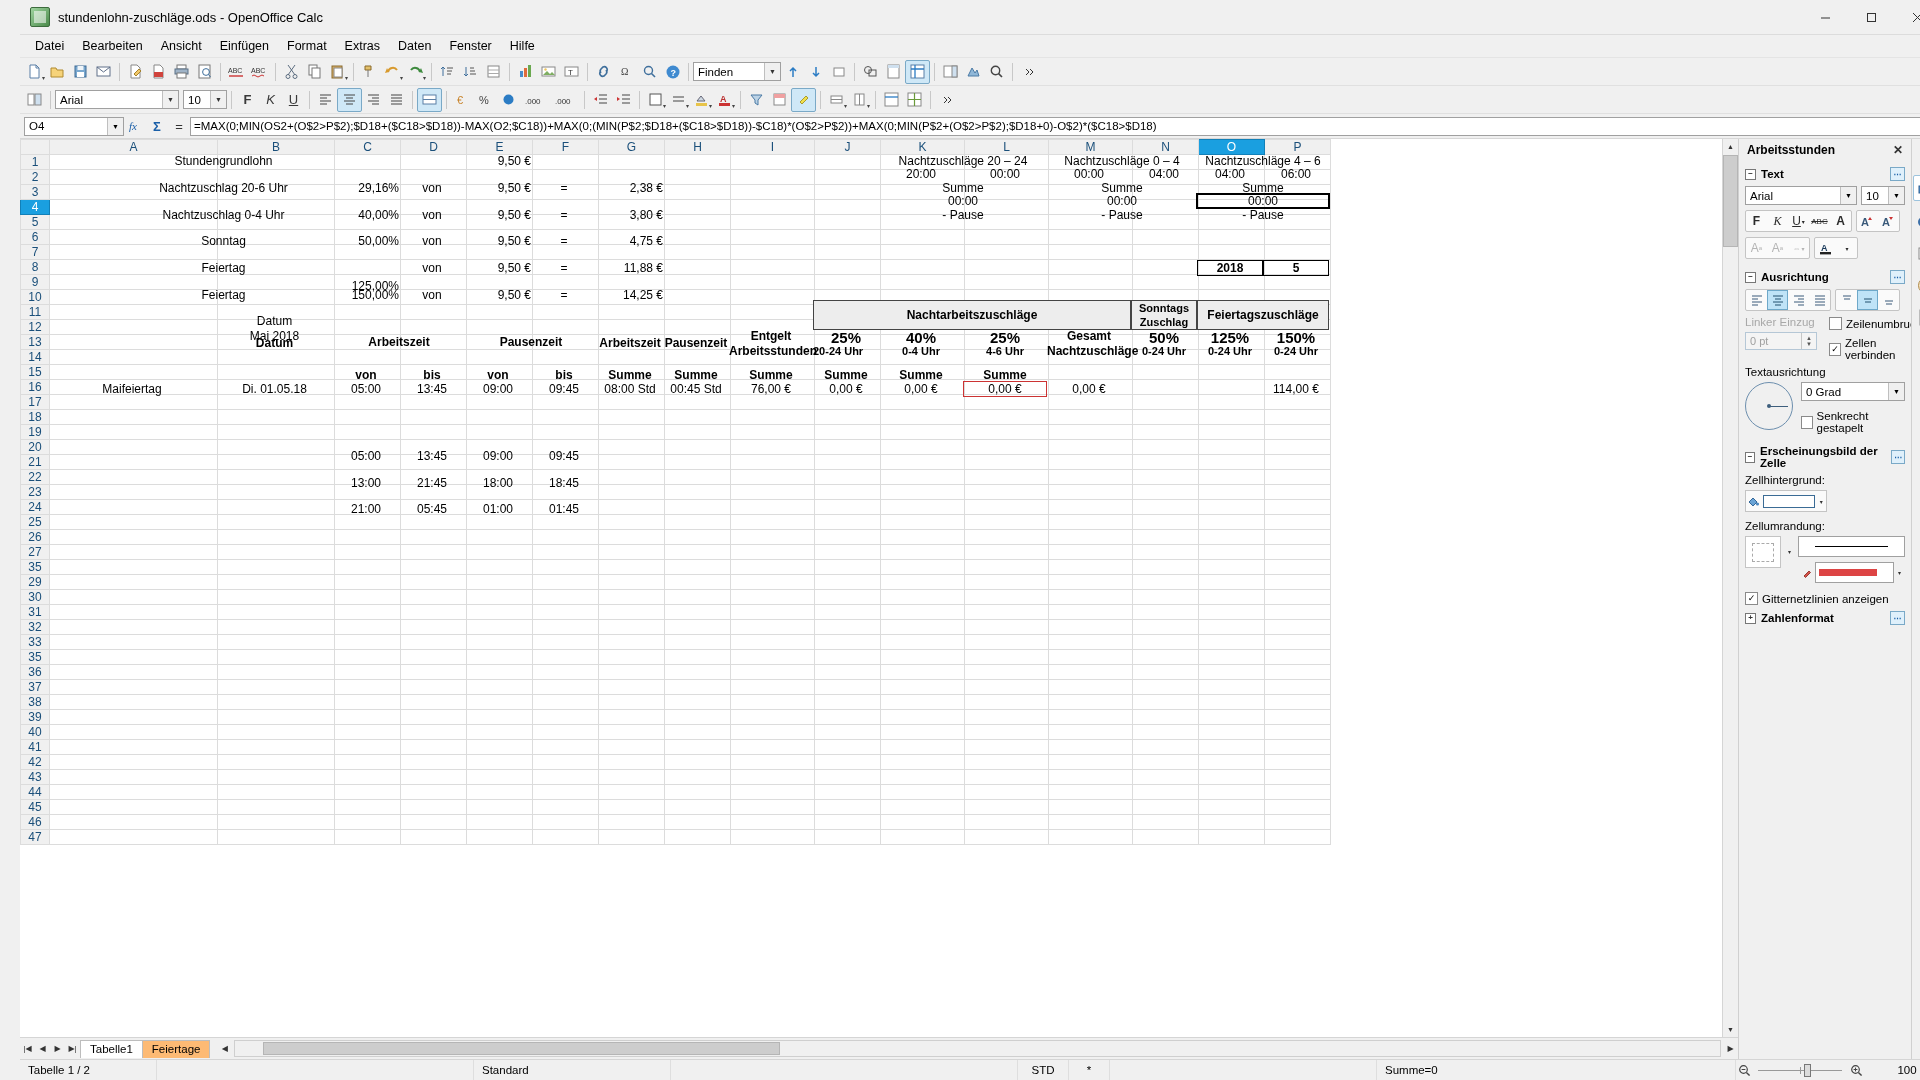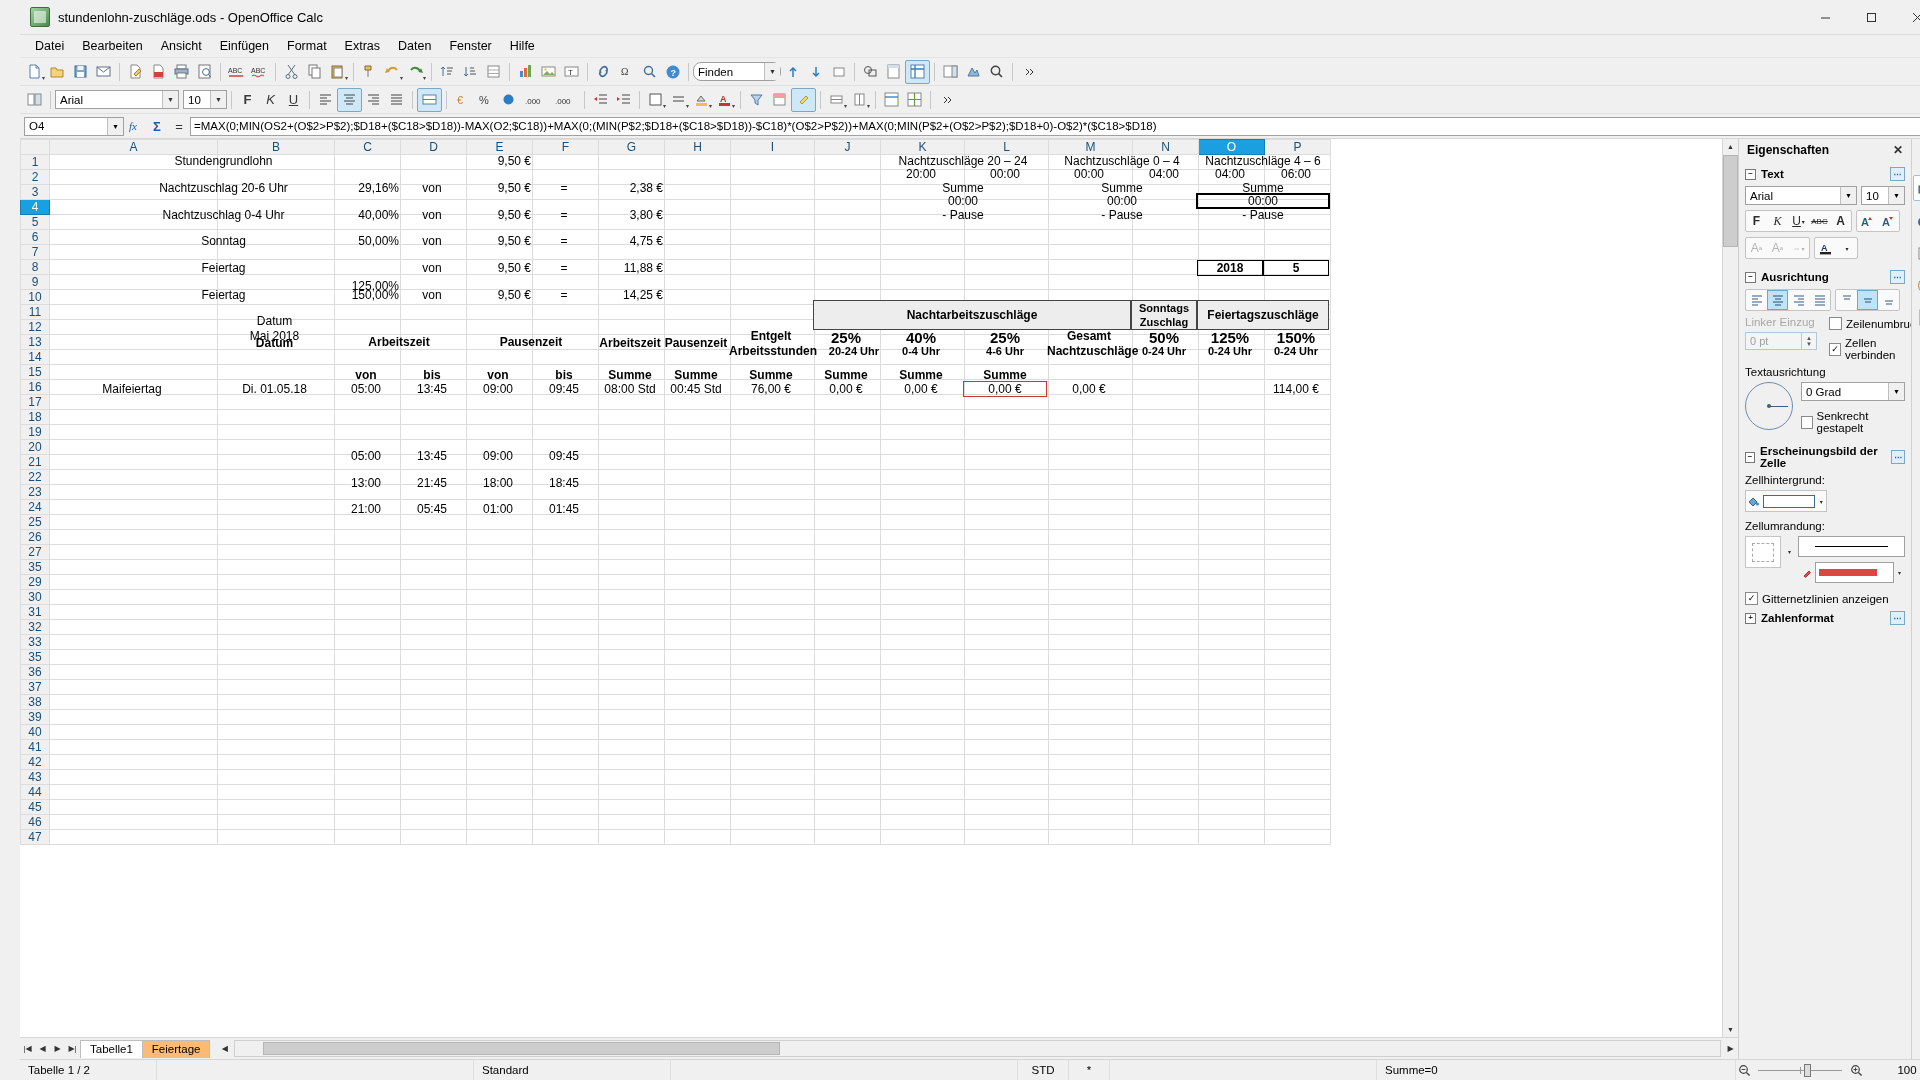--- a/index.html
+++ b/index.html
@@ -326,21 +326,21 @@
           <line x1="9.5" y1="9.5" x2="13" y2="13" stroke="#3f6f9c" stroke-width="1.6"></line>
         </svg>
     </div>
     <div class="tbtn">
       <svg width="16" height="16" viewBox="0 0 16 16">
           <circle cx="8" cy="8" r="6.5" fill="#3f8ad0"></circle>
           <text x="5.6" y="11.5" font-size="9" fill="#fff" font-family="Liberation Sans" font-weight="bold">?</text>
         </svg>
     </div>
     <div class="tsep"></div>
-    <div class="combo" style="width:88px;border-radius:8px;">
+    <div class="combo" style="width:88px;">
       <span>Finden</span>
       <span class="arrow">▼</span>
     </div>
     <div class="tbtn">
       <svg width="14" height="14" viewBox="0 0 14 14">
           <path d="M7 12V3M4 6l3-3 3 3" stroke="#2b7cc4" fill="none" stroke-width="1.5"></path>
         </svg>
     </div>
     <div class="tbtn">
       <svg width="14" height="14" viewBox="0 0 14 14">
@@ -1579,21 +1579,21 @@
               <div class="ov" style="left: 196px; top: 174.8px; width: 117px; text-align: center; line-height: 1.3; white-space: pre-line;">Datum
 Mai 2018</div>
               <div class="ov" style="left: 196px; top: 197.2px; width: 117px; text-align: center; font-weight: bold; line-height: 1.25; white-space: pre-line;">Datum</div>
               <div class="ov" style="left: 313px; top: 197.2px; width: 132px; text-align: center; font-weight: bold;">Arbeitszeit</div>
               <div class="ov" style="left: 445px; top: 197.2px; width: 132px; text-align: center; font-weight: bold;">Pausenzeit</div>
               <div class="ov" style="left: 577px; top: 197.2px; width: 66px; text-align: center; font-weight: bold; line-height: 1.25; white-space: pre-line;">Arbeitszeit</div>
               <div class="ov" style="left: 643px; top: 197.2px; width: 66px; text-align: center; font-weight: bold; line-height: 1.25; white-space: pre-line;">Pausenzeit</div>
               <div class="ov" style="left: 709px; top: 190.2px; width: 84px; text-align: center; font-weight: bold; line-height: 1.25; white-space: pre-line;">Entgelt
 Arbeitsstunden</div>
               <div class="ov" style="left: 793px; top: 190.2px; width: 66px; text-align: center; font-weight: bold; font-size: 15px;">25%</div>
-              <div class="ov" style="left: 793px; top: 206.2px; width: 66px; text-align: right; font-weight: bold; font-size: 11px;">20-24 Uhr</div>
+              <div class="ov" style="left: 793px; top: 206.2px; width: 66px; text-align: left; font-weight: bold; font-size: 11px;">20-24 Uhr</div>
               <div class="ov" style="left: 859px; top: 190.2px; width: 84px; text-align: center; font-weight: bold; font-size: 15px;">40%</div>
               <div class="ov" style="left: 859px; top: 206.2px; width: 84px; text-align: center; font-weight: bold; font-size: 11px;">0-4 Uhr</div>
               <div class="ov" style="left: 943px; top: 190.2px; width: 84px; text-align: center; font-weight: bold; font-size: 15px;">25%</div>
               <div class="ov" style="left: 943px; top: 206.2px; width: 84px; text-align: center; font-weight: bold; font-size: 11px;">4-6 Uhr</div>
               <div class="ov" style="left: 1027px; top: 190.2px; width: 84px; text-align: center; font-weight: bold; line-height: 1.25; white-space: pre-line;">Gesamt
 Nachtzuschläge</div>
               <div class="ov" style="left: 1111px; top: 190.2px; width: 66px; text-align: center; font-weight: bold; font-size: 15px;">50%</div>
               <div class="ov" style="left: 1111px; top: 206.2px; width: 66px; text-align: center; font-weight: bold; font-size: 11px;">0-24 Uhr</div>
               <div class="ov" style="left: 1177px; top: 190.2px; width: 66px; text-align: center; font-weight: bold; font-size: 15px;">125%</div>
               <div class="ov" style="left: 1177px; top: 206.2px; width: 66px; text-align: center; font-weight: bold; font-size: 11px;">0-24 Uhr</div>
@@ -1657,21 +1657,21 @@
         <div class="navbtn">◀</div>
         <div class="hscroll">
           <div class="hthumb"></div>
         </div>
         <div class="navbtn">▶</div>
       </div>
     </div>
 
     <div class="sidebar">
       <div class="sb-head">
-        <span>Eigenschaften</span>
+        <span>Arbeitsstunden</span>
         <span class="sb-close">✕</span>
       </div>
 
       <div class="sb-sec">
         <div class="sb-sectitle">
           <span class="sb-exp">−</span>
           <span>Text</span>
           <span class="sb-more">⋯</span>
         </div>
         <div class="sb-row">

